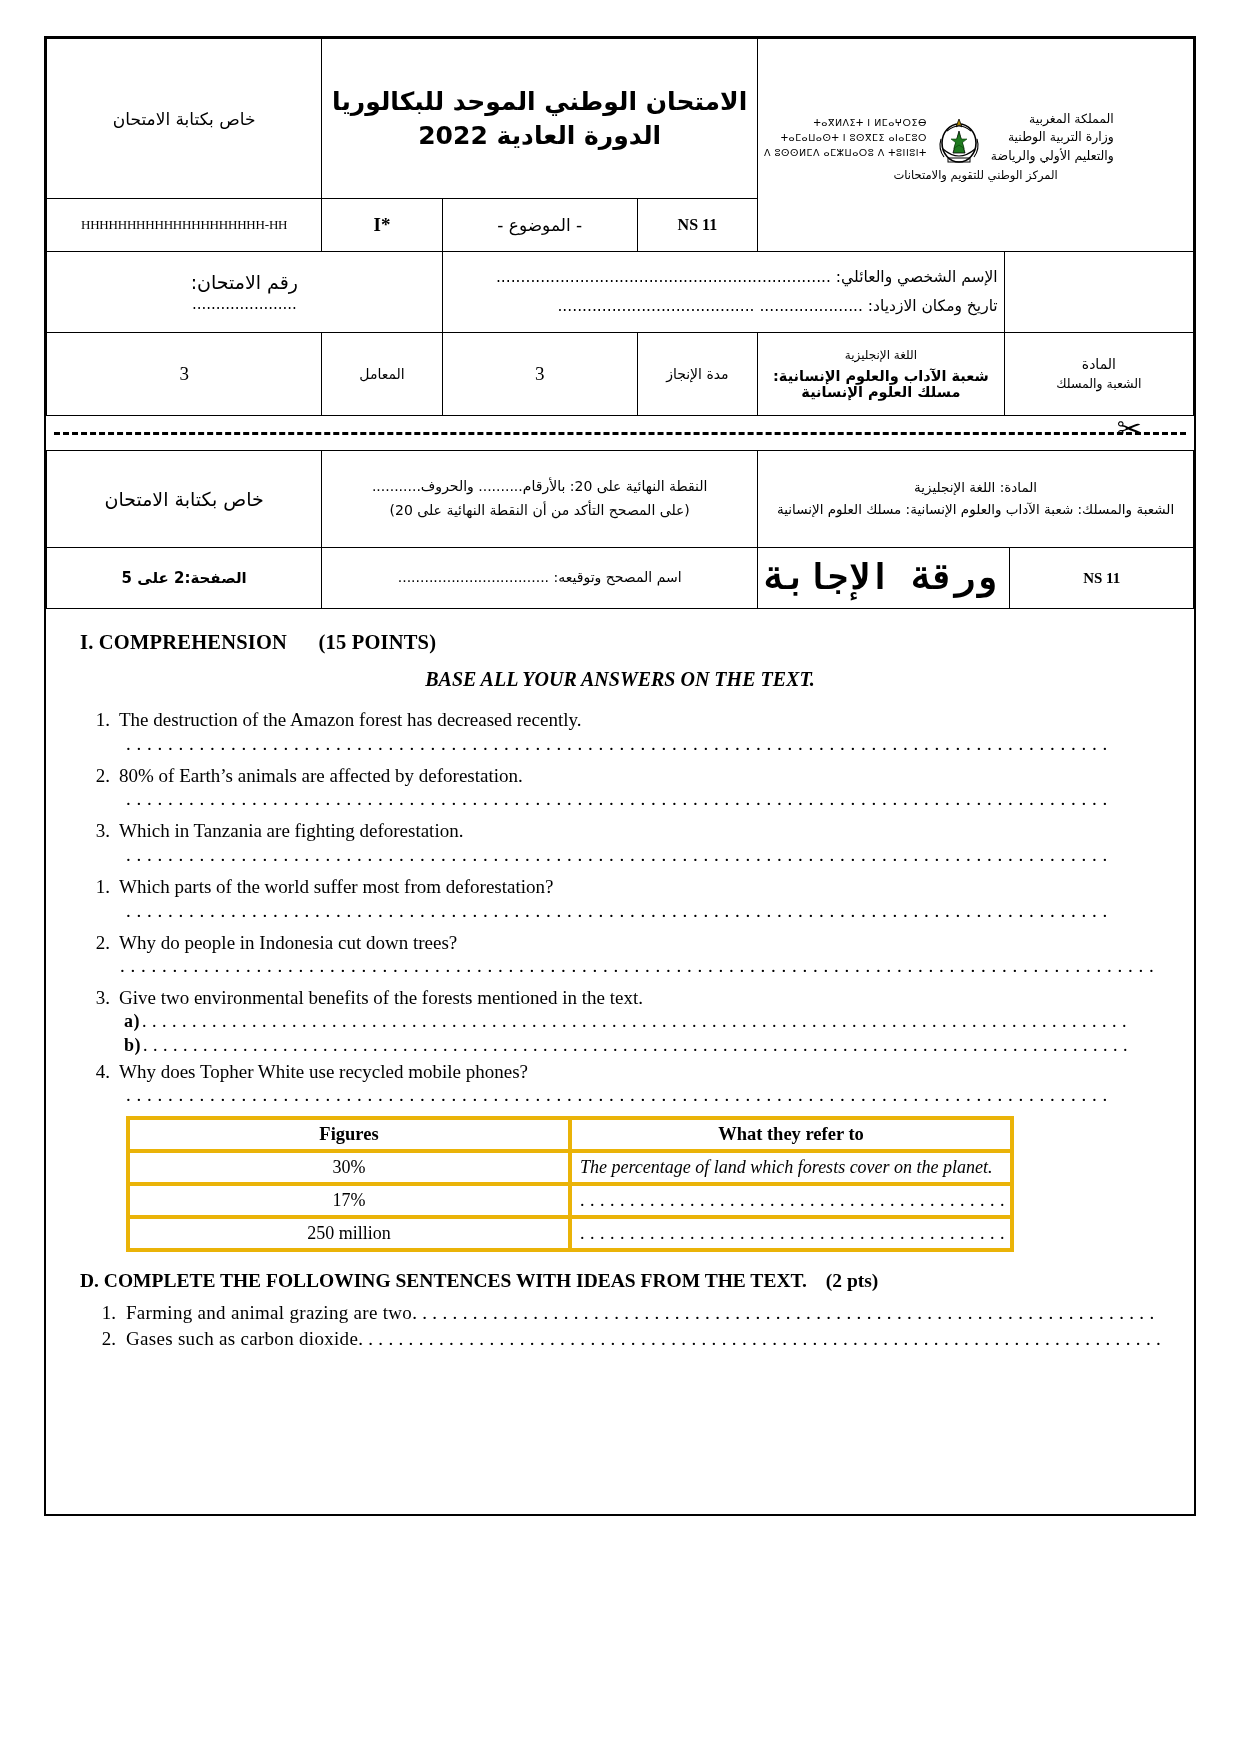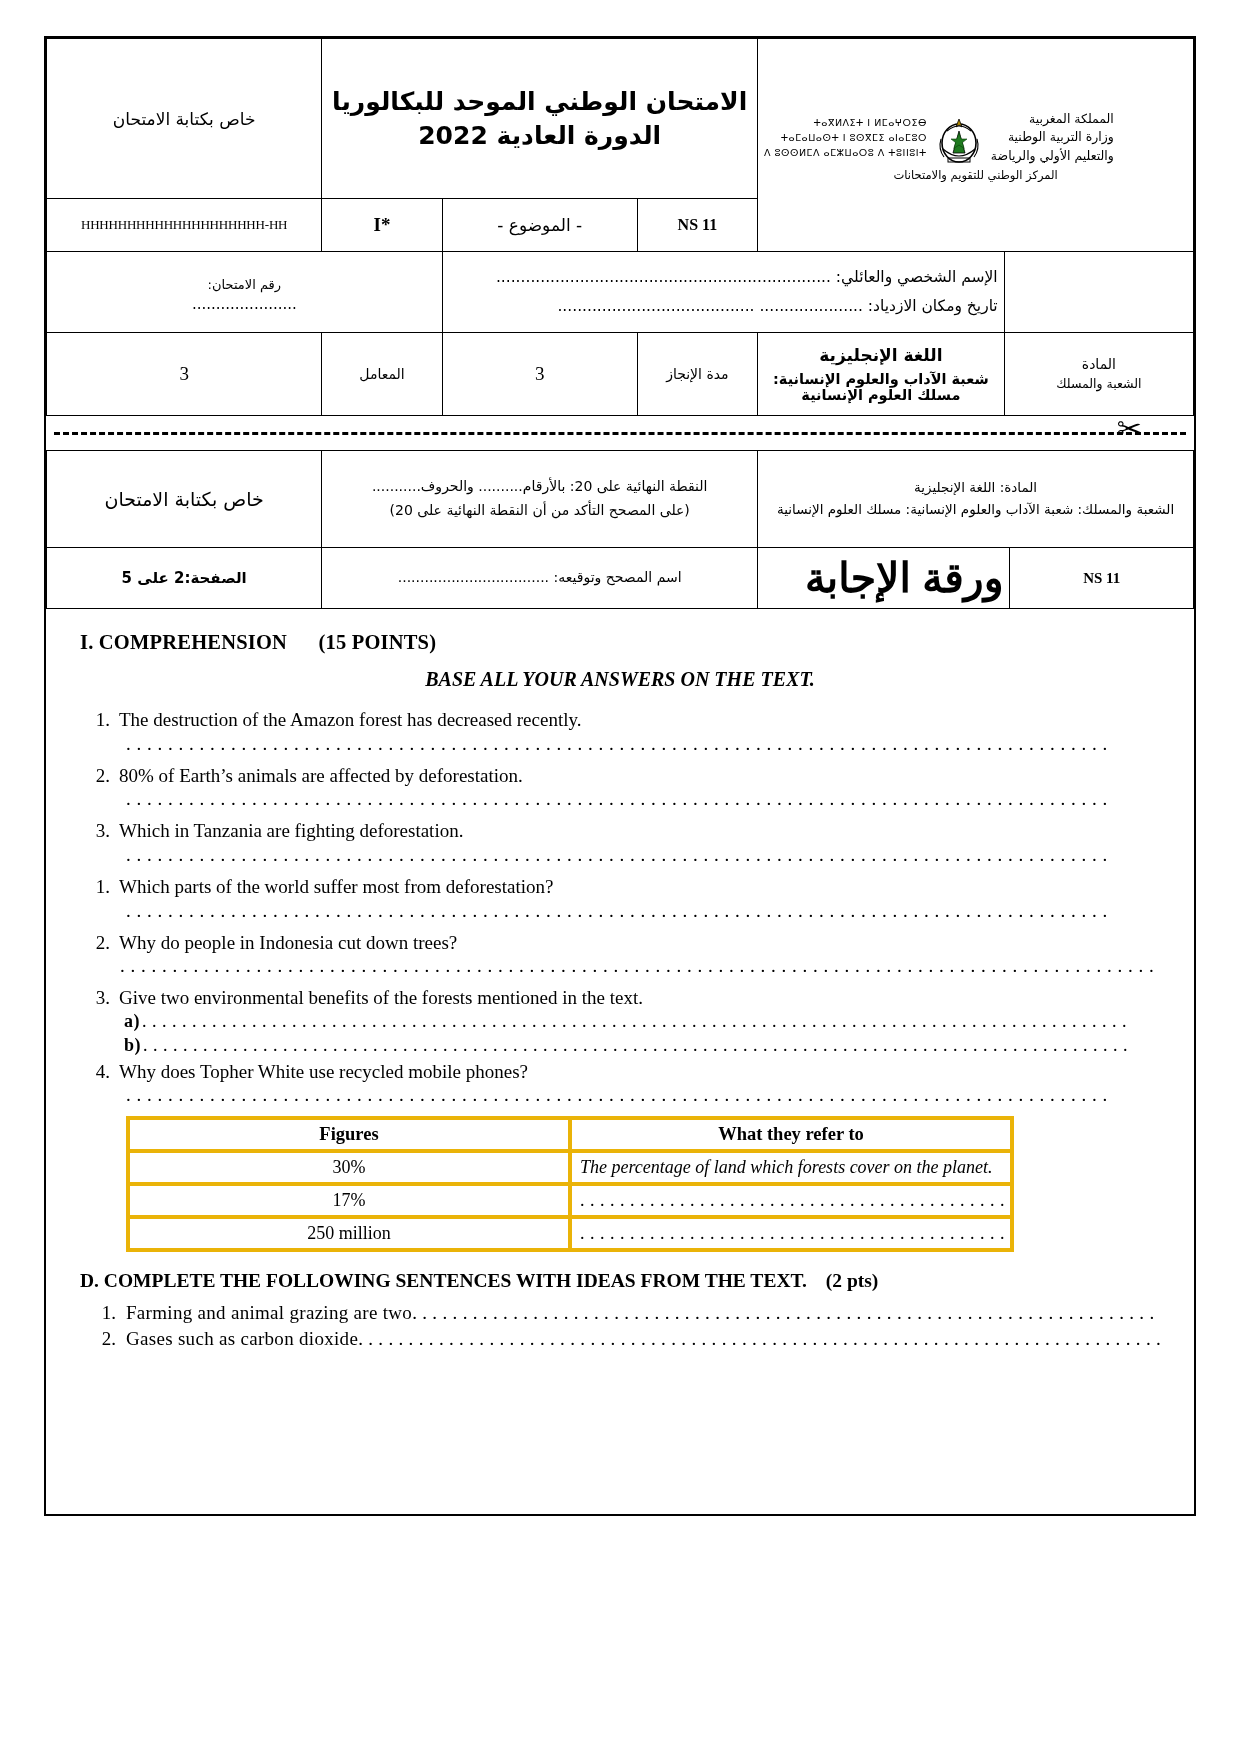--- a/index.html
+++ b/index.html
@@ -42,25 +42,25 @@
   .tif { direction:ltr; text-align:right; font-family:"DejaVu Sans", sans-serif; font-size:9.5px; line-height:1.6; letter-spacing:0.5px; }
   .logo-sub { text-align:center; direction:rtl; font-family:"DejaVu Sans", sans-serif; font-size:11.5px; margin-top:1px; }
 
   .hhh { text-align:center; font-family:"Liberation Serif", serif; font-size:13px; letter-spacing:-0.2px; }
   .roman { text-align:center; font-weight:bold; font-size:19px; font-family:"Liberation Serif", serif; }
   .mawdou { text-align:center; direction:rtl; font-family:"DejaVu Sans", sans-serif; font-size:17px; }
   .ns { text-align:center; font-weight:bold; font-size:16px; font-family:"Liberation Serif", serif; }
 
   .idcell { direction:rtl; text-align:right; font-family:"DejaVu Sans", sans-serif; font-size:15.5px; line-height:1.85; padding:6px 10px; }
   .numexam { direction:rtl; text-align:center; font-family:"DejaVu Sans", sans-serif; font-size:19px; padding:6px 10px; }
-  .numexam .lbl { font-size:13px;margin-top:32px; }
+  .numexam .lbl { font-size:19px;margin-top:32px; }
   .numexam .dt { display:block; font-size:15px; margin-top:2px; }
 
   .subj-main { text-align:center; direction:rtl; font-family:"DejaVu Sans", sans-serif; padding:8px 6px; }
-  .subj-main .s1 { font-size:17px; font-weight:bold; }
+  .subj-main .s1 { font-size:12px; font-weight:normal; }
   .subj-main .s2 { font-size:14.5px; font-weight:bold; margin-top:6px; }
   .small-ar { text-align:center; direction:rtl; font-family:"DejaVu Sans", sans-serif; font-size:12.5px; line-height:1.5; }
   .small-ar .t1 { font-size:14px; }
   .dur-lbl { text-align:center; direction:rtl; font-family:"DejaVu Sans", sans-serif; font-size:14px; line-height:1.3; }
   .dur-val { text-align:center; font-size:19px; font-family:"Liberation Serif", serif; }
   .coef-lbl { text-align:center; direction:rtl; font-family:"DejaVu Sans", sans-serif; font-size:14px; }
 
   
   .cutrow { position:relative; height:34px; }
   .dashline {
@@ -71,21 +71,21 @@
     position:absolute; right:52px; top:-2px;
     font-size:30px; line-height:1; font-family:"DejaVu Sans", sans-serif;
   }
 
   
   .ansbox-ar { direction:rtl; text-align:center; font-family:"DejaVu Sans", sans-serif; font-size:14px; line-height:1.7; padding:8px 10px; }
   .ansbox-ar .ln { display:block; }
   .khass2 { text-align:center; direction:rtl; font-family:"DejaVu Sans", sans-serif; font-size:19px; }
   .subj-right { direction:rtl; text-align:center; font-family:"DejaVu Sans", sans-serif; font-size:13.5px; line-height:1.6; padding:6px 8px; }
   .page-of { text-align:center; direction:rtl; font-family:"DejaVu Sans", sans-serif; font-size:15px; font-weight:bold; }
-  .warqa { text-align:right; direction:rtl; font-family:Liberation Sans, sans-serif; font-size:41px; font-weight:bold; padding:2px 4px; }
+  .warqa { text-align:left; direction:rtl; font-family:Liberation Mono, monospace; font-size:35px; font-weight:bold; padding:2px 4px; }
   .ns2 { text-align:center; font-weight:bold; font-size:15px; }
 
   
   .body {
     padding:14px 34px 10px 34px;
     font-family:"Liberation Serif", serif;
   }
   .sec-h {
     font-weight:bold; font-size:20.5px; letter-spacing:0.2px;
     margin:8px 0 2px 0;

